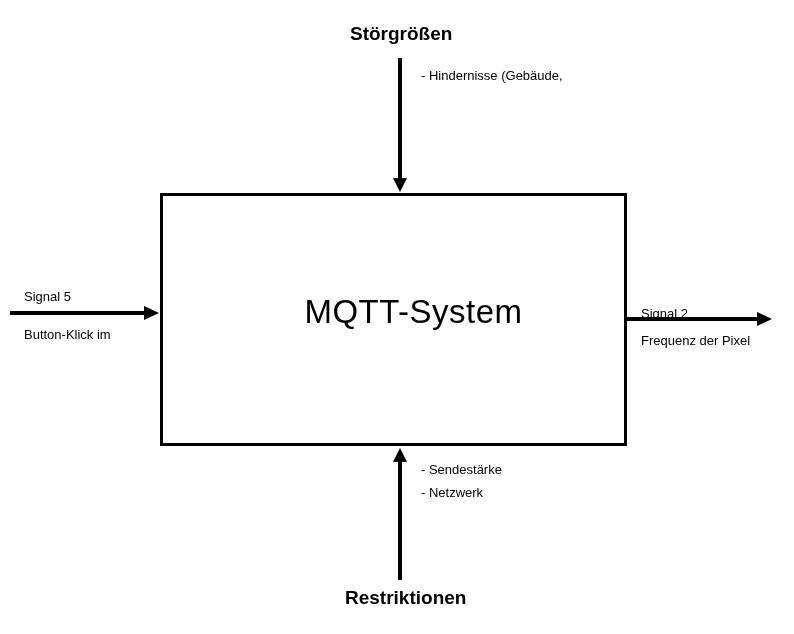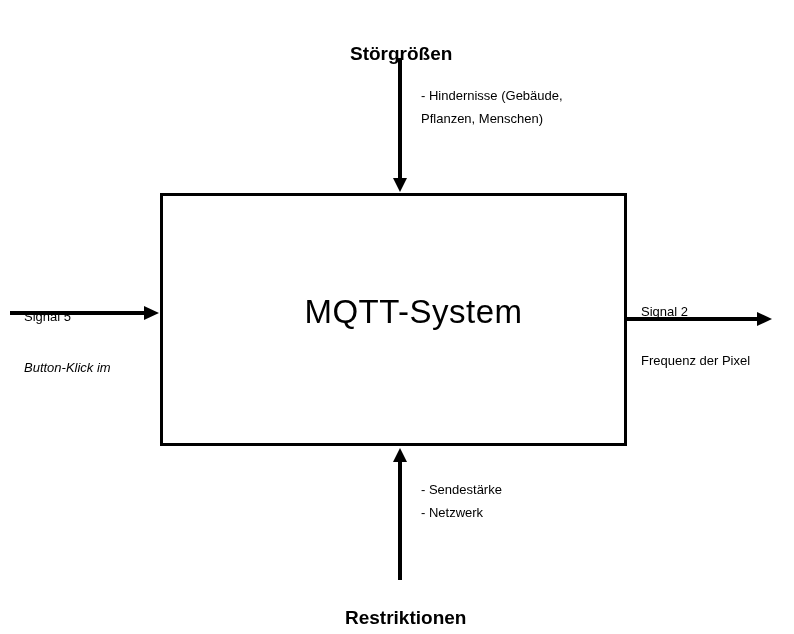--- a/index.html
+++ b/index.html
@@ -9,21 +9,21 @@
   }
   .canvas {
     position: relative;
     width: 794px;
     height: 634px;
     background: #ffffff;
     font-family: "Liberation Sans", sans-serif;
     color: #000000;
     overflow: hidden;
   }
-  .abs { position: absolute; margin-top: 20px; }
+  .abs { position: absolute; }
   .title {
     font-size: 19px;
     font-weight: bold;
     white-space: nowrap;
   }
   .body-text {
     font-size: 13px;
     line-height: 23px;
     white-space: nowrap;
   }
@@ -50,22 +50,22 @@
   .system-box .box-label {
     font-size: 33px;
     letter-spacing: 0.5px;
     white-space: nowrap;
     transform: translateY(-8px);
     margin-left: 40px;
   }
   .top-title      { left: 350px; top: 23px; }
   .top-lines      { left: 421px; top: 64px; }
   .signal1-label  { left: 24px;  top: 285px; }
-  .signal1-lines  { left: 24px;  top: 336px; font-style: italic; }
-  .signal2-label  { left: 641px; top: 280px; }
+  .signal1-lines  { left: 24px;  top: 323px; }
+  .signal2-label  { left: 641px; top: 302px; }
   .signal2-lines  { left: 641px; top: 329px; }
   .bottom-lines   { left: 421px; top: 458px; }
   .bottom-title   { left: 345px; top: 587px; }
 </style>
 </head>
 <body>
 
 <div class="canvas">
 
   <svg class="arrow-layer" viewBox="0 0 794 634" xmlns="http://www.w3.org/2000/svg">
@@ -88,21 +88,20 @@
     <g>
       <line x1="625" y1="319" x2="759" y2="319" stroke="#000000" stroke-width="4"></line>
       <polygon points="772,319 757,312 757,326" fill="#000000"></polygon>
     </g>
   </svg>
 
   <div class="abs title top-title">Störgrößen</div>
 
   <div class="abs body-text top-lines">
     <div>- Hindernisse (Gebäude,</div>
-    <div>Pflanzen, Menschen)</div>
   </div>
 
   <div class="system-box">
     <span class="box-label">MQTT-System</span>
   </div>
 
   <div class="abs body-text signal1-label">Signal 5</div>
 
   <div class="abs body-text signal1-lines">
     <div>Button-Klick im</div>

